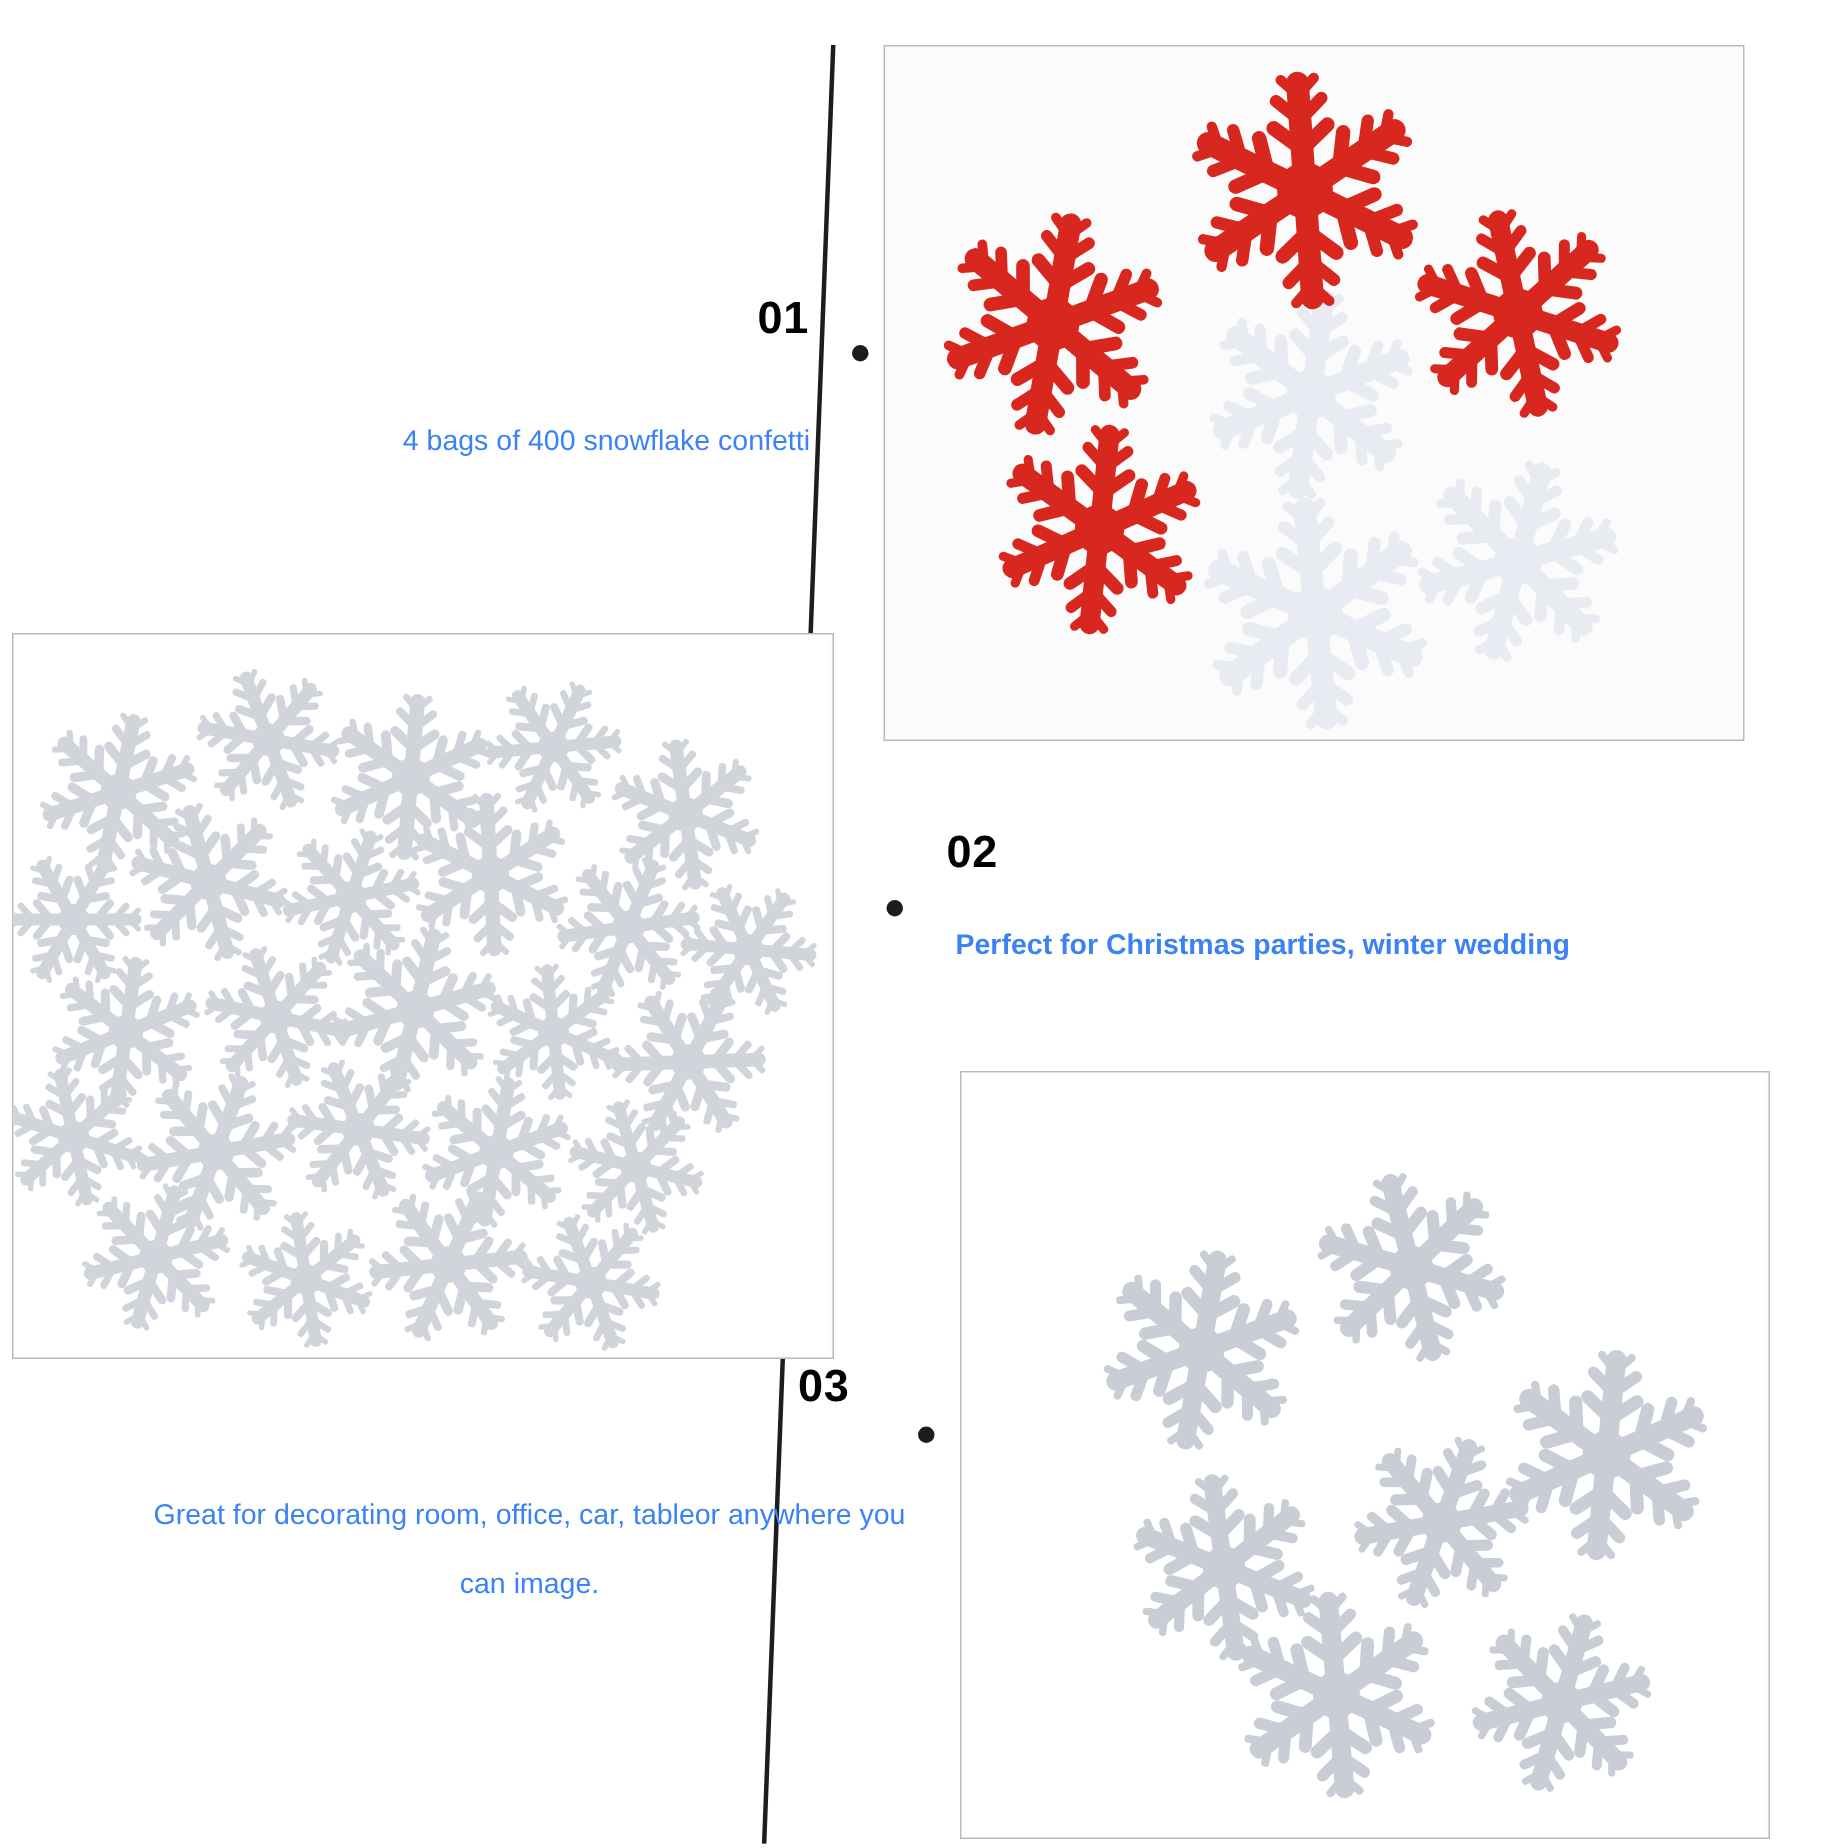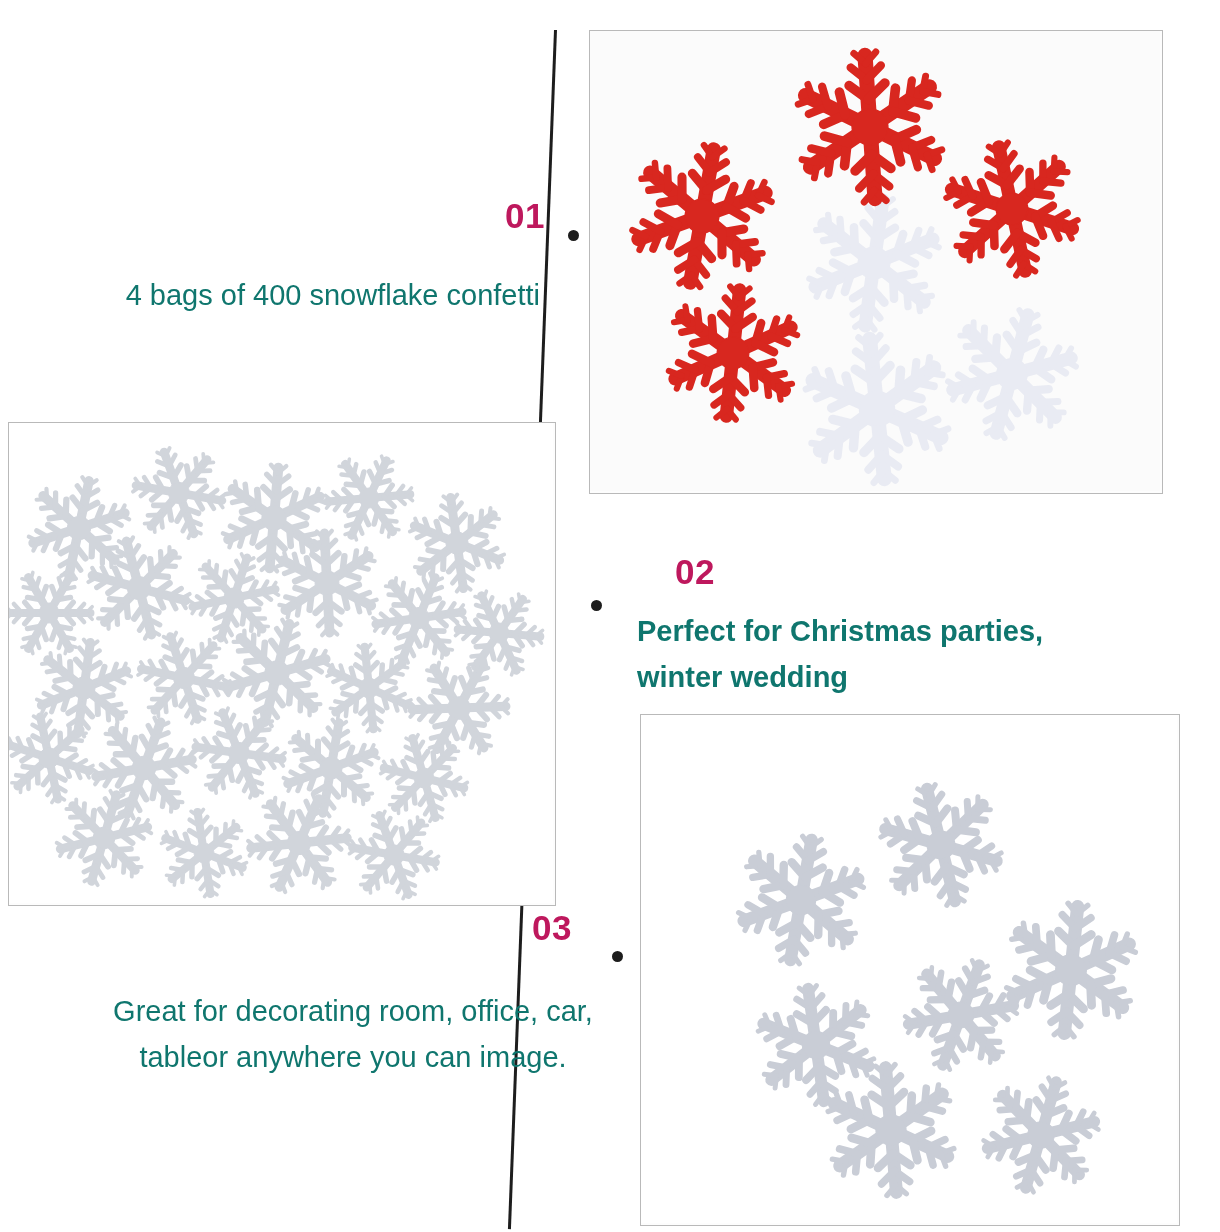--- a/index.html
+++ b/index.html
@@ -34,35 +34,35 @@
     border-radius: 50%;
     background: #1d1d1d;
   }
   .dot-01 { left: 568px; top: 230px; }
   .dot-02 { left: 591px; top: 600px; }
   .dot-03 { left: 612px; top: 951px; }
 
   
   .step-num {
     position: absolute;
-    font-size: 35px;
+    font-size: 30px;
     font-weight: bold;
-    color: #be185d;
+    color: #000000;
     letter-spacing: 0.5px;
   }
   .num-01 { left: 505px; top: 196px; }
-  .num-02 { left: 631px; top: 552px; margin-left: 44px; }
+  .num-02 { left: 631px; top: 552px; }
   .num-03 { left: 532px; top: 908px; }
 
   
   .caption {
     position: absolute;
-    font-size: 29px;
+    font-size: 19px;
     line-height: 46px;
-    color: #0f766e;
+    color: #3b82f6;
   }
   .cap-01 {
     left: 60px;
     top: 272px;
     width: 480px;
     text-align: right;
   }
   .cap-02 {
     left: 637px;
     top: 608px;

